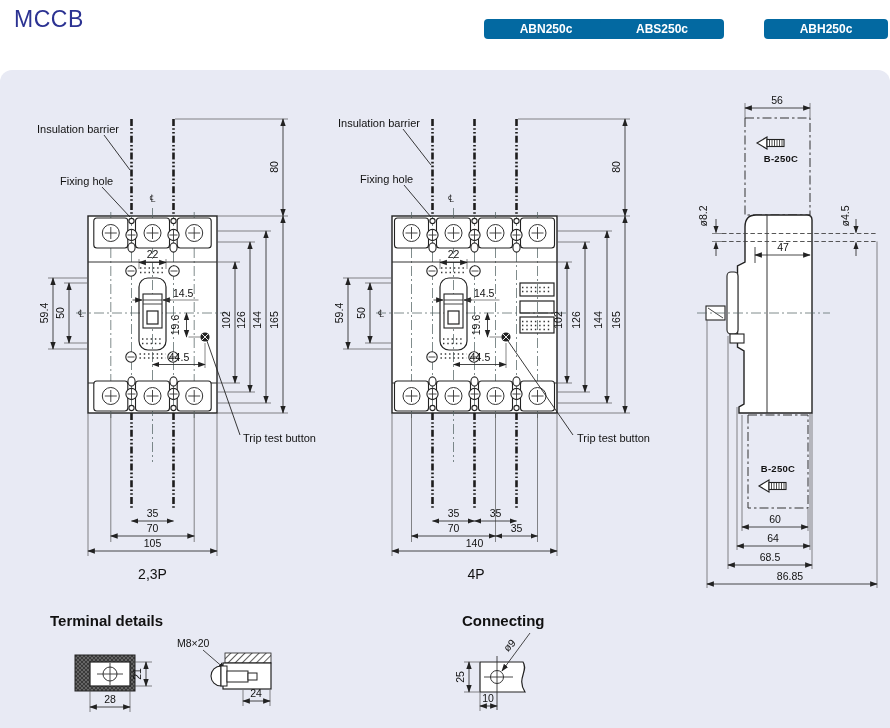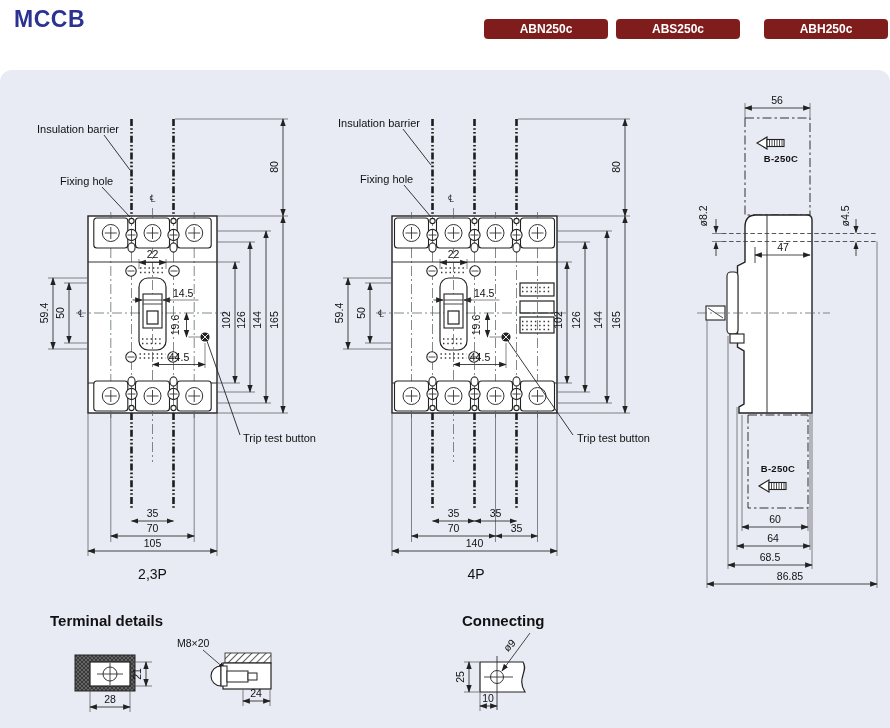--- a/index.html
+++ b/index.html
@@ -1,21 +1,21 @@
 <!DOCTYPE html>
 <html><head>
 <meta charset="utf-8">
 <style>
   html,body{margin:0;padding:0;background:#fff;}
   #page{position:relative;width:890px;height:728px;overflow:hidden;font-family:"Liberation Sans",sans-serif;}
   .hdr{position:absolute;left:0;top:0;width:890px;height:70px;background:#fff;}
-  .title{position:absolute;left:14px;top:6px;font-size:23px;font-weight:700;color:#2b3292;letter-spacing:.5px;}
-  .tab{position:absolute;top:19px;width:124px;height:20px;background:#7f1d1d;border-radius:4px;
+  .title{position:absolute;left:14px;top:6px;font-size:23px;font-weight:400;color:#2b3292;letter-spacing:.5px;}
+  .tab{position:absolute;top:19px;width:124px;height:20px;background:#0369a1;border-radius:4px;
        color:#fff;font-size:12px;font-weight:bold;text-align:center;line-height:20px;}
-  #tab1{left:484px}#tab2{left:616px}#tab3{left:764px}
+  #tab1{left:484px}#tab2{left:600px}#tab3{left:764px}
   .panel{position:absolute;left:0;top:70px;width:890px;height:658px;background:#e8eaf4;border-radius:12px 12px 0 0;}
   svg{position:absolute;left:0;top:0;}
   svg text{font-family:"Liberation Sans",sans-serif;fill:#111;}
   .t{font-size:10.5px}
   .tm{text-anchor:middle}
   .lab{font-size:11px}
   .cap{font-size:14px;text-anchor:middle}
   .hd{font-size:15px;font-weight:bold}
   .bm{font-size:9.5px;font-weight:bold;text-anchor:middle;letter-spacing:.3px}
   .oline{fill:#fff;stroke:#222;stroke-width:1.4}

